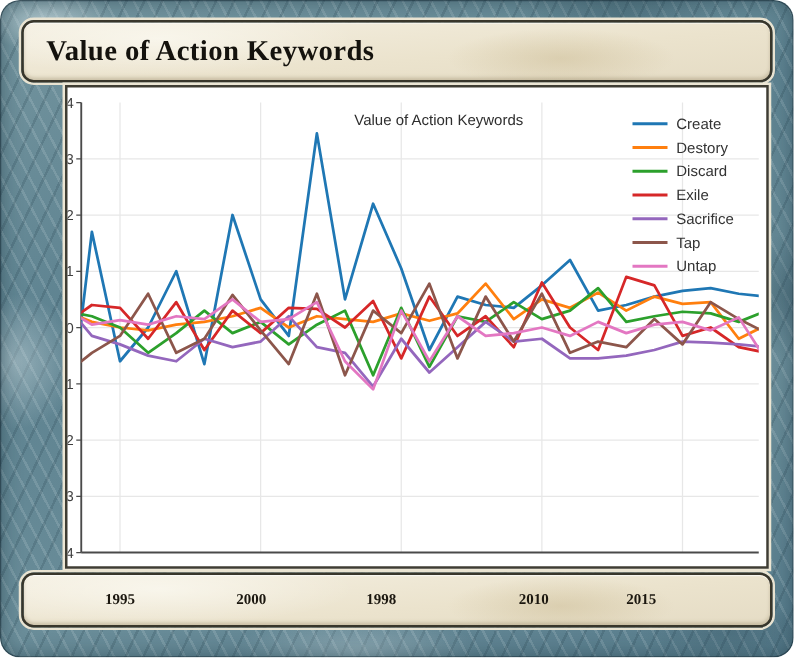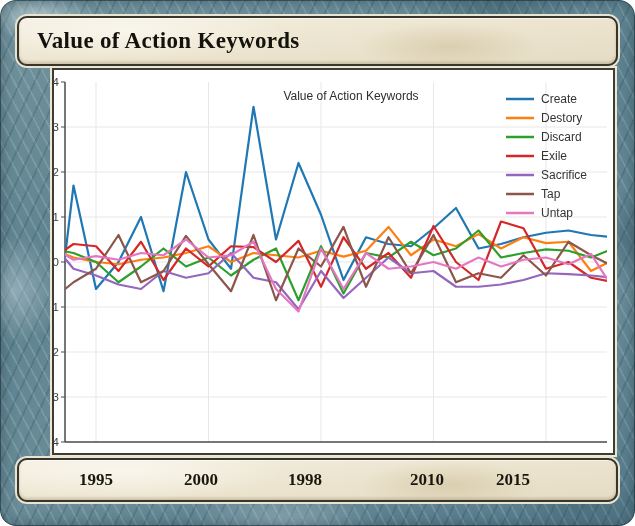--- a/index.html
+++ b/index.html
@@ -32,21 +32,21 @@
     box-shadow: 0 0 0 2px #e9e3d1, inset 0 1px 0 rgba(255,255,255,.65), inset 0 -2px 3px rgba(118,102,66,.28);
   }
   .title-bar{position:absolute;left:17px;top:16px;width:601px;height:50px;border-radius:10px;}
   .title-text{
     position:absolute;left:18px;top:50%;transform:translateY(-50%);
     font-family:"Liberation Serif",serif;font-weight:700;font-size:23px;color:#14120d;letter-spacing:.3px;white-space:nowrap;
   }
   .bottom-bar{position:absolute;left:17px;top:458px;width:601px;height:44px;border-radius:10px;}
   .year-label{
     position:absolute;top:50%;transform:translate(-50%,-50%);
-    font-family:"Liberation Serif",serif;font-weight:700;font-size:17px;color:#1b170f;
+    font-family:"Liberation Serif",serif;font-weight:700;font-size:12px;color:#1b170f;
   }
   .year-label:nth-of-type(1){left:77px;}
   .year-label:nth-of-type(2){left:182px;text-align:right;}
   .year-label:nth-of-type(3){left:286px;}
   .year-label:nth-of-type(4){left:390px;margin-left:18px;}
   .year-label:nth-of-type(5){left:494px;}
 
   
   .text-box{
     position:absolute;left:52px;top:68px;width:563px;height:387px;

